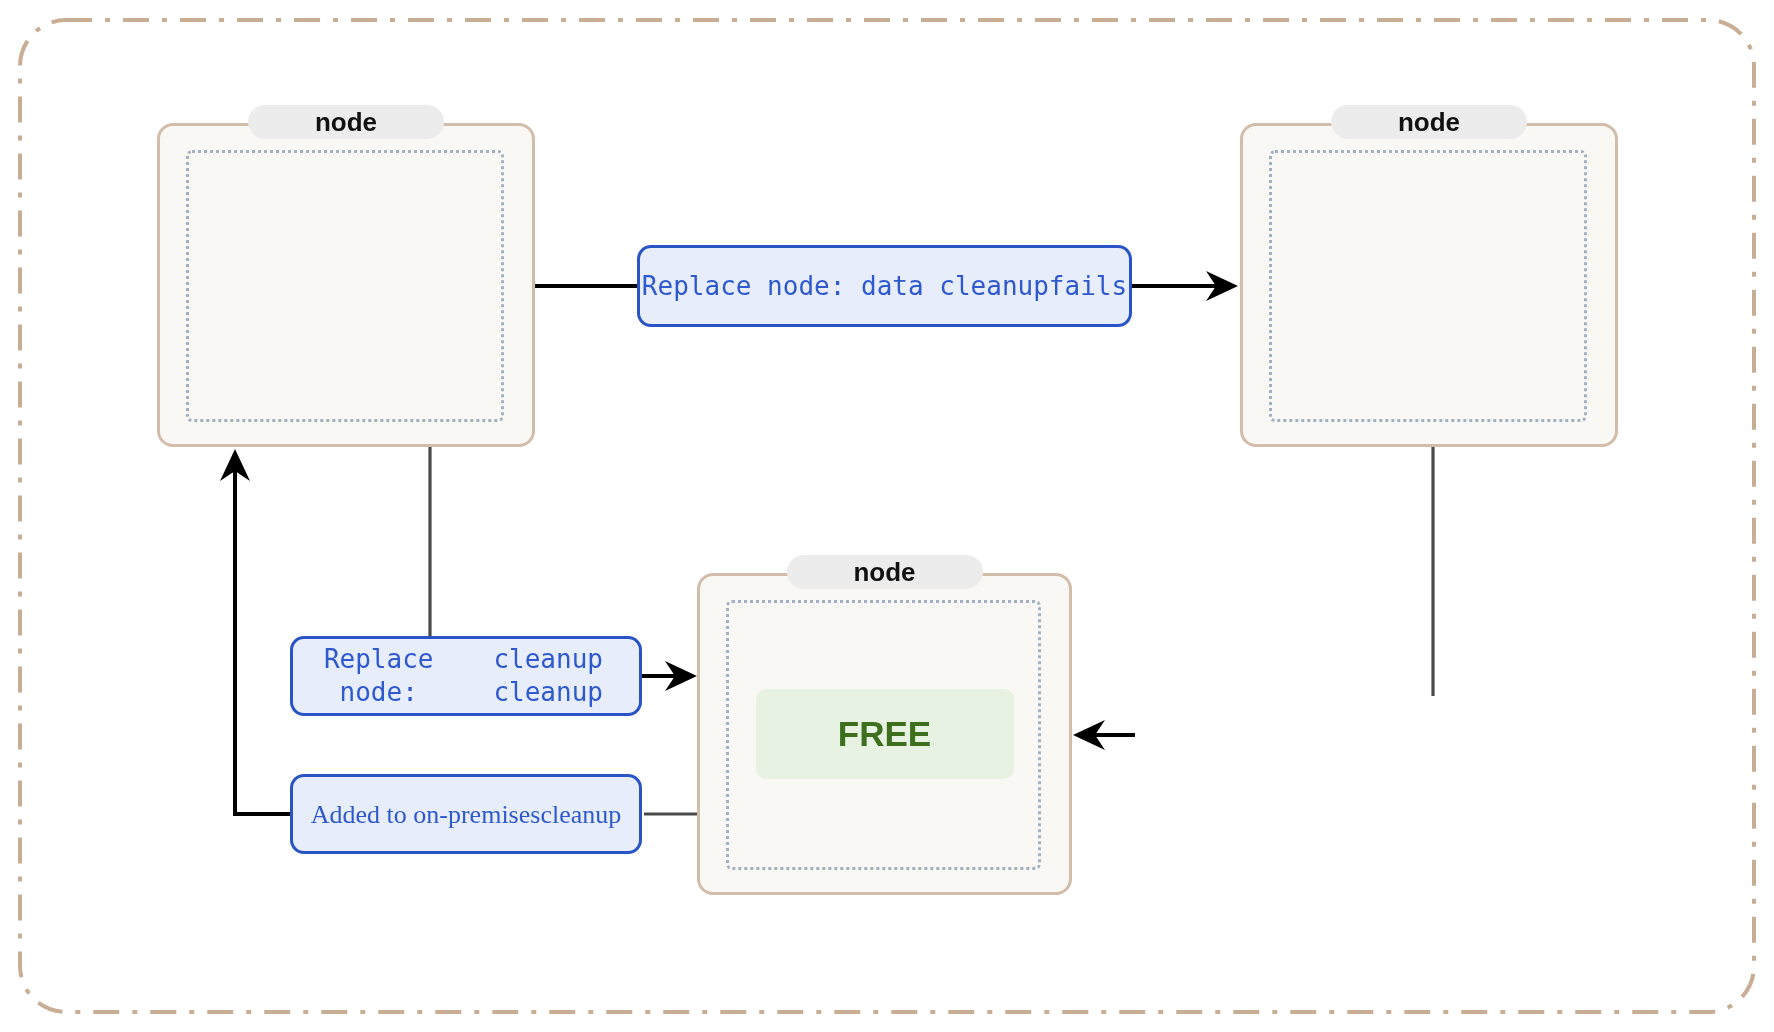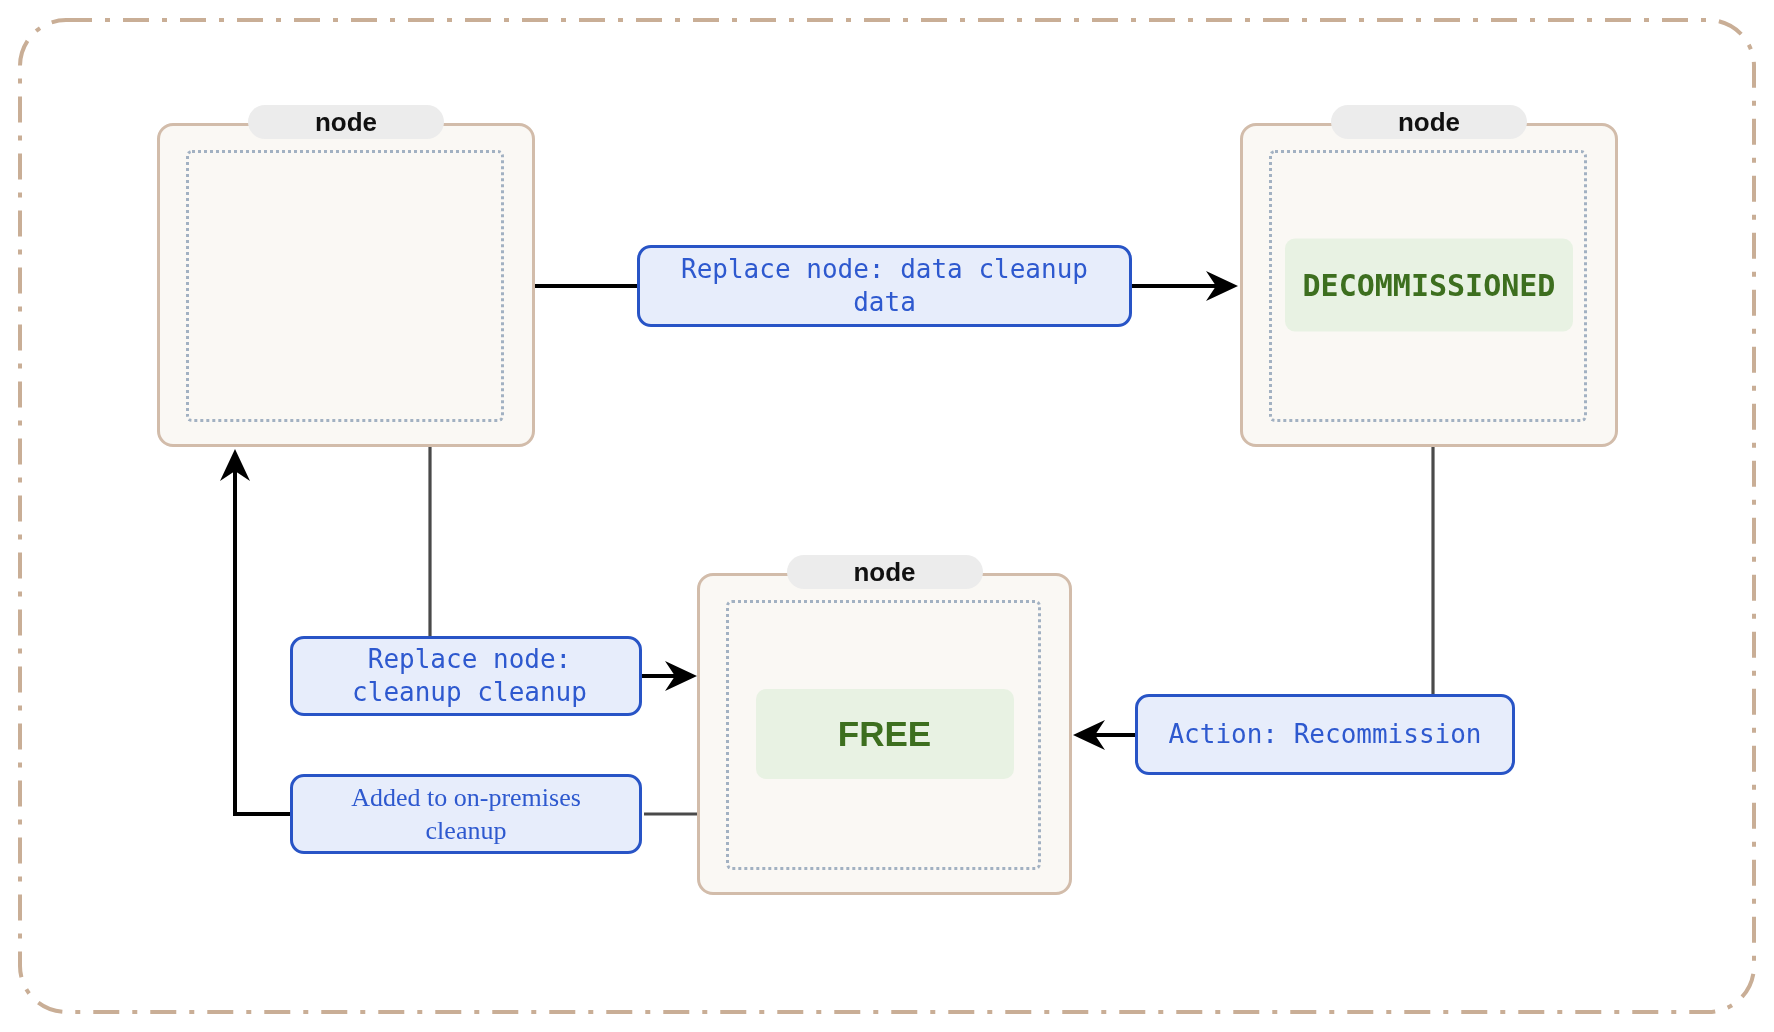--- a/index.html
+++ b/index.html
@@ -39,21 +39,21 @@
     border:3px dotted var(--dotted-border);border-radius:6px;}
   .state-chip{position:absolute;left:50%;top:50%;transform:translate(-50%,-50%);
     background:var(--state-fill);border-radius:10px;
     display:flex;align-items:center;justify-content:center;
     color:var(--state-text);font-weight:bold;}
   .state-mono{font-family:"DejaVu Sans Mono",monospace;font-size:30px;}
   .state-sans{font-family:"Liberation Sans",sans-serif;font-size:35px;text-align:right;}
 
   .edge-label{position:absolute;z-index:1;background:var(--label-fill);
     border:3px solid var(--label-border);border-radius:14px;
-    display:flex;flex-direction:column;align-items:center;justify-content:center;
+    display:flex;align-items:center;justify-content:center;
     color:var(--label-text);font-family:"DejaVu Sans Mono",monospace;
     font-size:26px;line-height:33px;text-align:center;}
 
   
   #node-in-use{left:157px;top:123px;width:378px;height:324px;}
   #node-in-use .state-chip{width:280px;height:92px;}
   #node-decommissioned{left:1240px;top:123px;width:378px;height:324px;}
   #node-decommissioned .state-chip{width:288px;height:93px;}
   #node-free{left:697px;top:573px;width:375px;height:322px;}
   #node-free .state-chip{width:258px;height:90px;}
@@ -95,47 +95,41 @@
       <span>node</span>
     </div>
     <div class="dotted-zone"></div>
   </div>
 
   <div class="node-card" id="node-decommissioned">
     <div class="node-pill">
       <span>node</span>
     </div>
     <div class="dotted-zone"></div>
-    <div class="state-chip state-mono">
-      <span>DECOMMISSIONED</span>
-    </div>
   </div>
 
   <div class="node-card" id="node-free">
     <div class="node-pill">
       <span>node</span>
     </div>
     <div class="dotted-zone"></div>
     <div class="state-chip state-sans">
       <span>FREE</span>
     </div>
   </div>
 
   <div class="edge-label" id="label-cleanup-fails">
     <span>Replace node: data cleanup</span>
-    <span>data</span>
+    <span>fails</span>
   </div>
 
   <div class="edge-label" id="label-cleanup-succeeds">
     <span>Replace node:</span>
     <span>cleanup cleanup</span>
   </div>
 
   <div class="edge-label" id="label-added">
     <span>Added to on-premises</span>
     <span>cleanup</span>
   </div>
 
-  <div class="edge-label" id="label-recommission">
-    <span>Action: Recommission</span>
-  </div>
 
 </div>
 
 </body></html>

